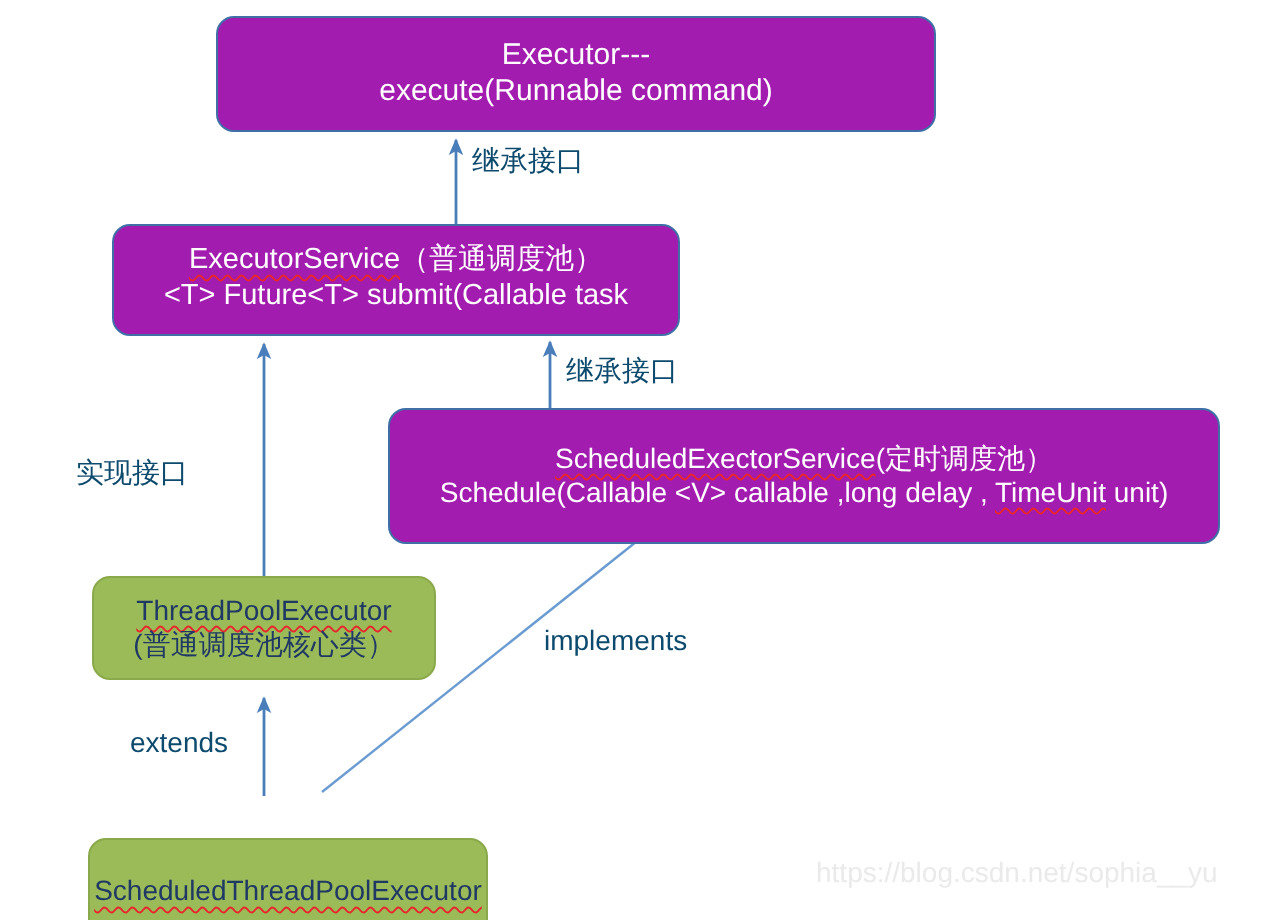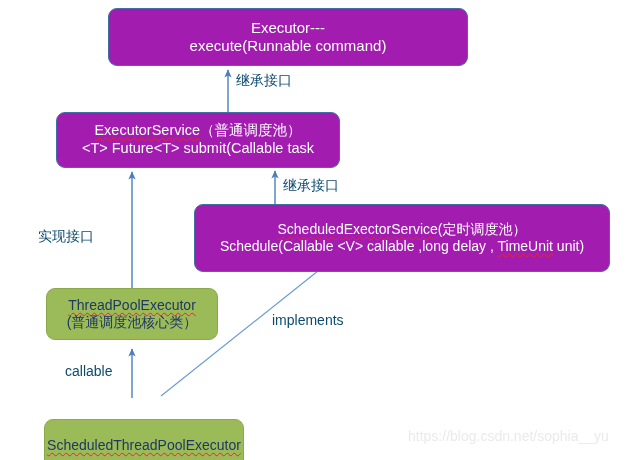--- a/index.html
+++ b/index.html
@@ -171,19 +171,19 @@
   <div class="node green" id="node-scheduled-thread-pool-executor">
     <span class="line1 spell">ScheduledThreadPoolExecutor</span>
   </div>
 
   <div class="edge-label cjk" id="label-inherit-1">继承接口</div>
 
   <div class="edge-label cjk" id="label-inherit-2">继承接口</div>
 
   <div class="edge-label cjk" id="label-implement">实现接口</div>
 
-  <div class="edge-label latin" id="label-extends">callable</div>
+  <div class="edge-label latin" id="label-extends">extends</div>
 
   <div class="edge-label latin" id="label-implements">implements</div>
 
   <div id="watermark">https://blog.csdn.net/sophia__yu</div>
 
 </div>
 
 </body></html>

